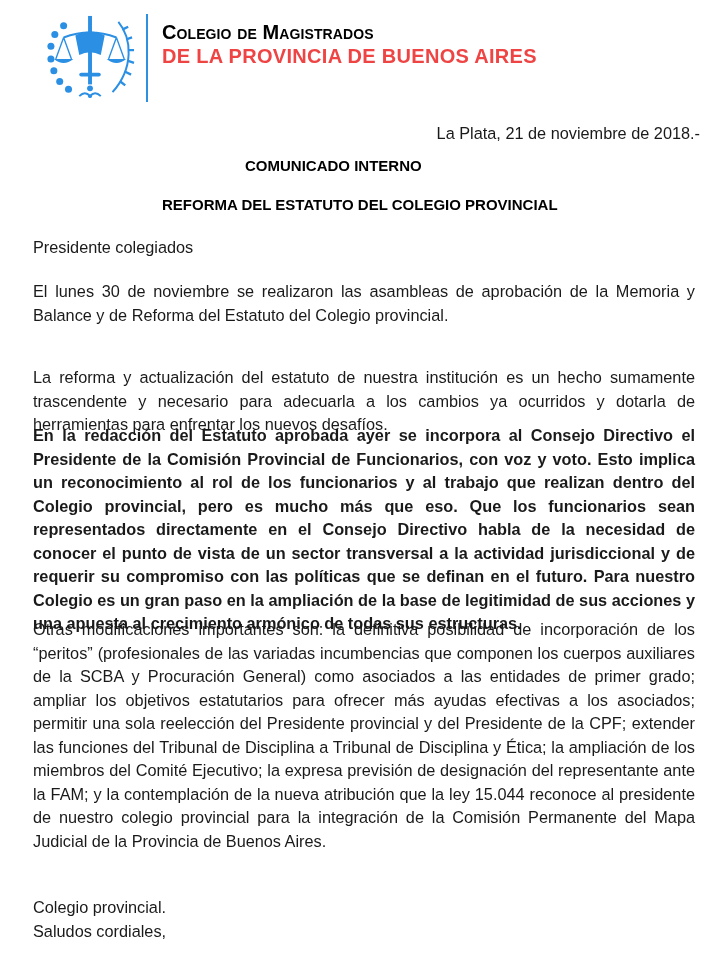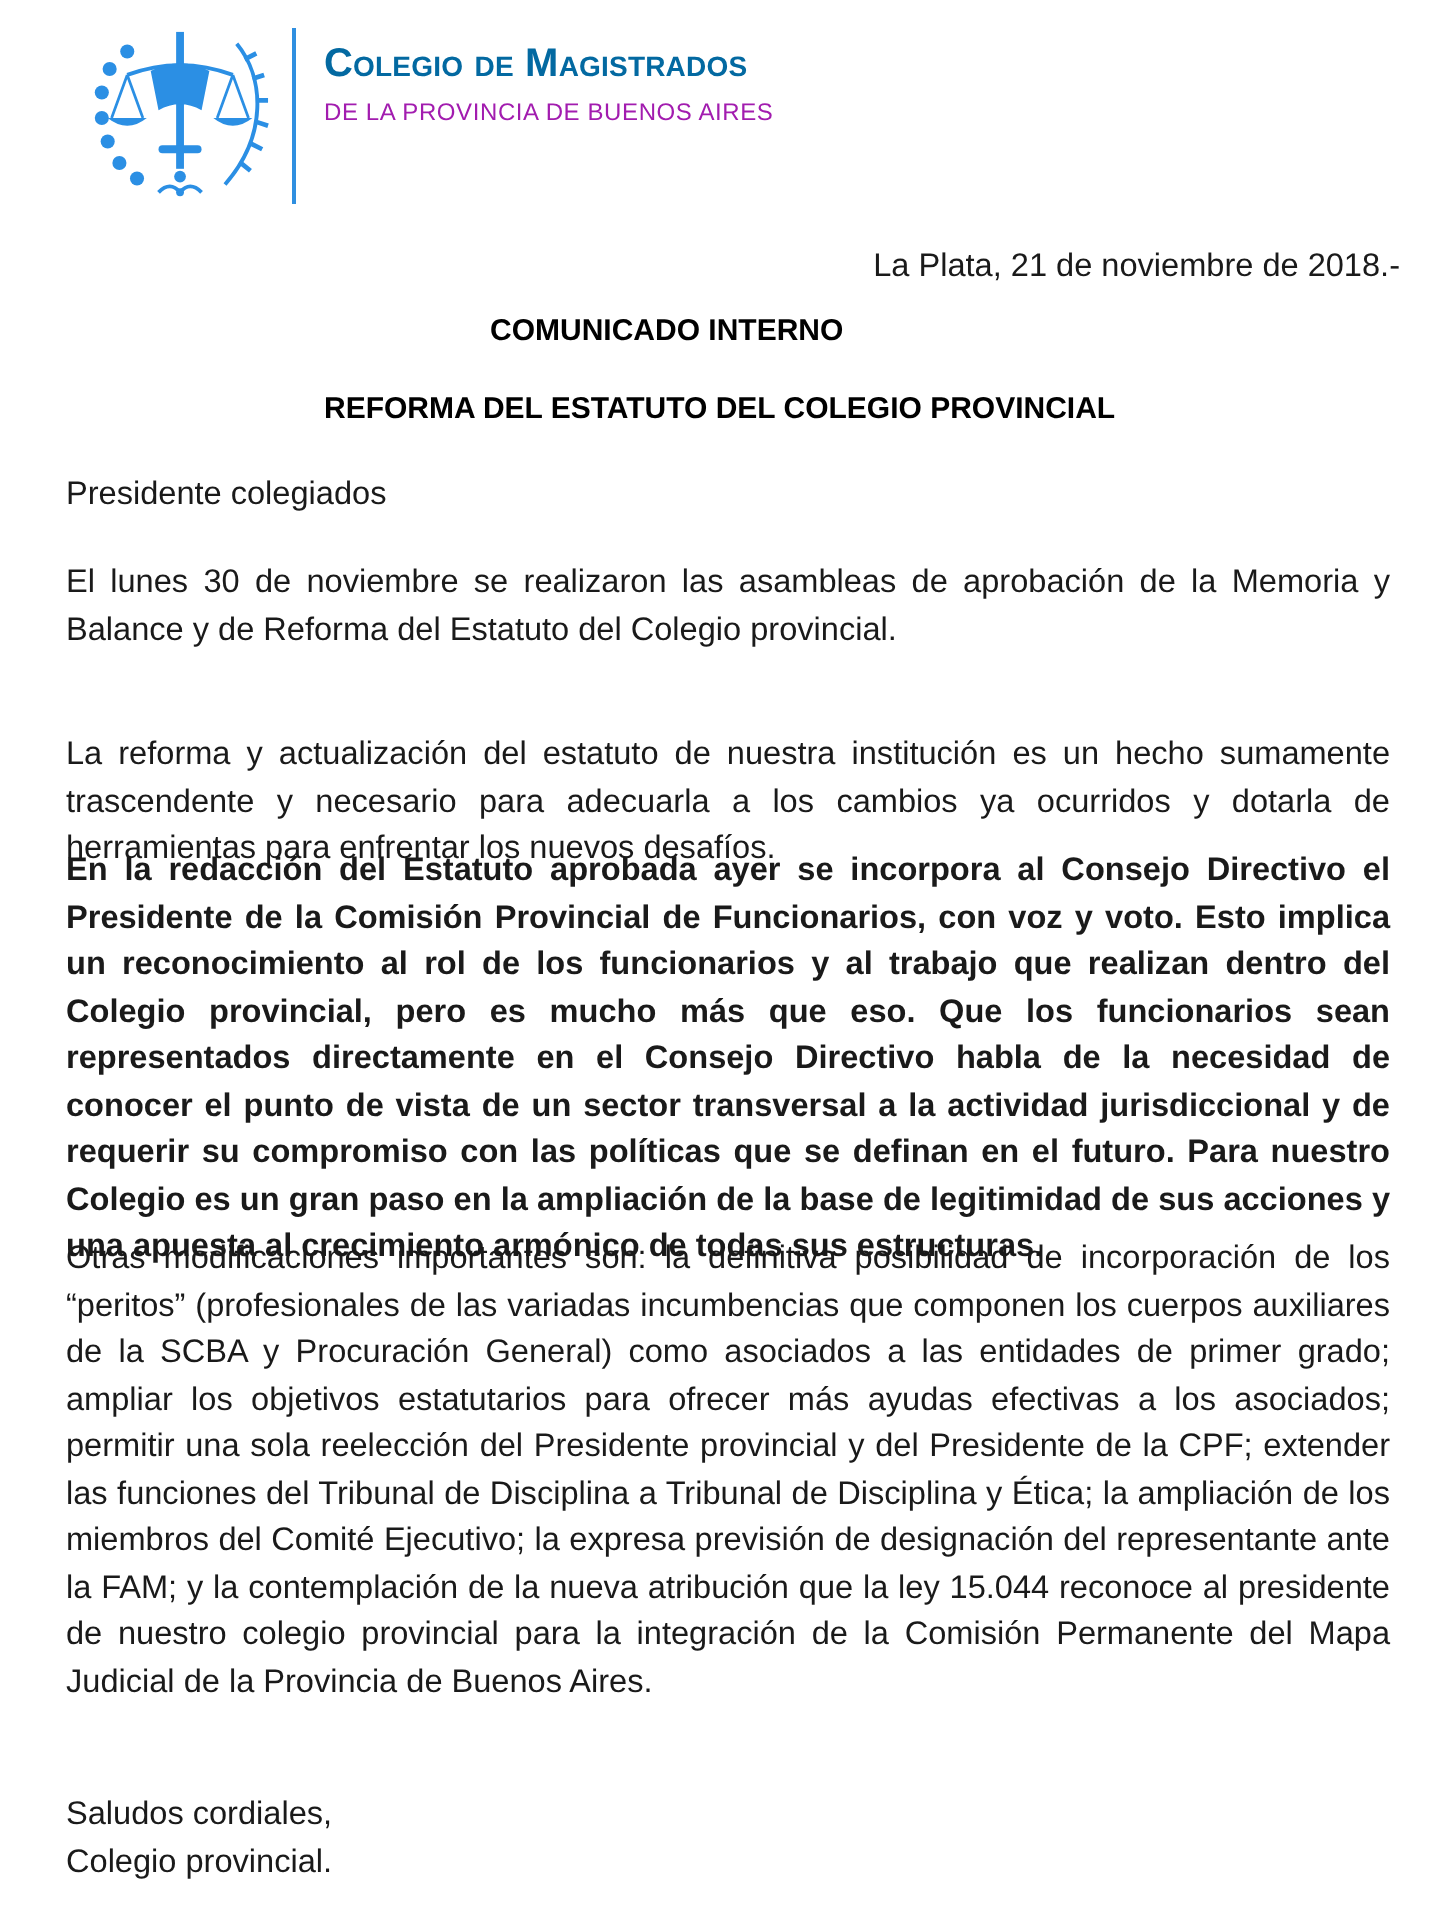--- a/index.html
+++ b/index.html
@@ -5,26 +5,26 @@
     html, body { margin: 0; padding: 0; background: #ffffff; }
     body {
       width: 726px; height: 960px; position: relative; overflow: hidden;
       font-family: "Liberation Sans", sans-serif; color: #1a1a1a;
     }
     .letterhead { position: absolute; left: 42px; top: 12px; height: 92px; width: 480px; }
     .seal { position: absolute; left: 0; top: 2px; width: 98px; height: 88px; }
     .vrule { position: absolute; left: 104px; top: 2px; width: 2px; height: 88px; background: #2f8fe0; }
     .inst { position: absolute; left: 120px; top: 8px; }
     .inst-line1, .inst-line2 {
-      color: #0369a1; font-weight: bold; font-size: 19px; line-height: 24px;
+      color: #000000; font-weight: bold; font-size: 19px; line-height: 24px;
       font-variant: small-caps; letter-spacing: 0.1px; white-space: nowrap;
     }
     .inst-line1 { font-size: 20px; }
     .inst-line3 {
-      color: #a21caf; font-weight: normal; font-size: 12px; line-height: 24px;
+      color: #ef4444; font-weight: bold; font-size: 20px; line-height: 24px;
       letter-spacing: 0.3px; white-space: nowrap;
     }
     .date { position: absolute; right: 26px; top: 124px; font-size: 16.3px; white-space: nowrap; }
     .heading { position: absolute; font-weight: bold; font-size: 15px; white-space: nowrap; color: #000000; }
     .h1 { left: 245px; top: 157px; }
     .h2 { left: 162px; top: 196px; }
     .para { position: absolute; left: 33px; width: 662px; font-size: 16.3px; line-height: 23.5px; text-align: justify; margin: 0; }
     .p-greet { top: 236px; }
     .p1 { top: 280px; }
     .p2 { top: 366px; }
@@ -83,15 +83,15 @@
 <div class="heading h1">COMUNICADO INTERNO</div>
 <div class="heading h2">REFORMA DEL ESTATUTO DEL COLEGIO PROVINCIAL</div>
 
 <p class="para p-greet">Presidente colegiados</p>
 <p class="para p1">El lunes 30 de noviembre se realizaron las asambleas de aprobación de la Memoria y Balance y de Reforma del Estatuto del Colegio provincial.</p>
 <p class="para p2">La reforma y actualización del estatuto de nuestra institución es un hecho sumamente trascendente y necesario para adecuarla a los cambios ya ocurridos y dotarla de herramientas para enfrentar los nuevos desafíos.</p>
 <p class="para p3">En la redacción del Estatuto aprobada ayer se incorpora al Consejo Directivo el Presidente de la Comisión Provincial de Funcionarios, con voz y voto. Esto implica un reconocimiento al rol de los funcionarios y al trabajo que realizan dentro del Colegio provincial, pero es mucho más que eso. Que los funcionarios sean representados directamente en el Consejo Directivo habla de la necesidad de conocer el punto de vista de un sector transversal a la actividad jurisdiccional y de requerir su compromiso con las políticas que se definan en el futuro. Para nuestro Colegio es un gran paso en la ampliación de la base de legitimidad de sus acciones y una apuesta al crecimiento armónico de todas sus estructuras.</p>
 <p class="para p4">Otras modificaciones importantes son: la definitiva posibilidad de incorporación de los “peritos” (profesionales de las variadas incumbencias que componen los cuerpos auxiliares de la SCBA y Procuración General) como asociados a las entidades de primer grado; ampliar los objetivos estatutarios para ofrecer más ayudas efectivas a los asociados; permitir una sola reelección del Presidente provincial y del Presidente de la CPF; extender las funciones del Tribunal de Disciplina a Tribunal de Disciplina y Ética; la ampliación de los miembros del Comité Ejecutivo; la expresa previsión de designación del representante ante la FAM; y la contemplación de la nueva atribución que la ley 15.044 reconoce al presidente de nuestro colegio provincial para la integración de la Comisión Permanente del Mapa Judicial de la Provincia de Buenos Aires.</p>
 
 <div class="closing">
+  <div>Colegio provincial.</div>
   <div>Saludos cordiales,</div>
-  <div>Colegio provincial.</div>
 </div>
 
 </body></html>

